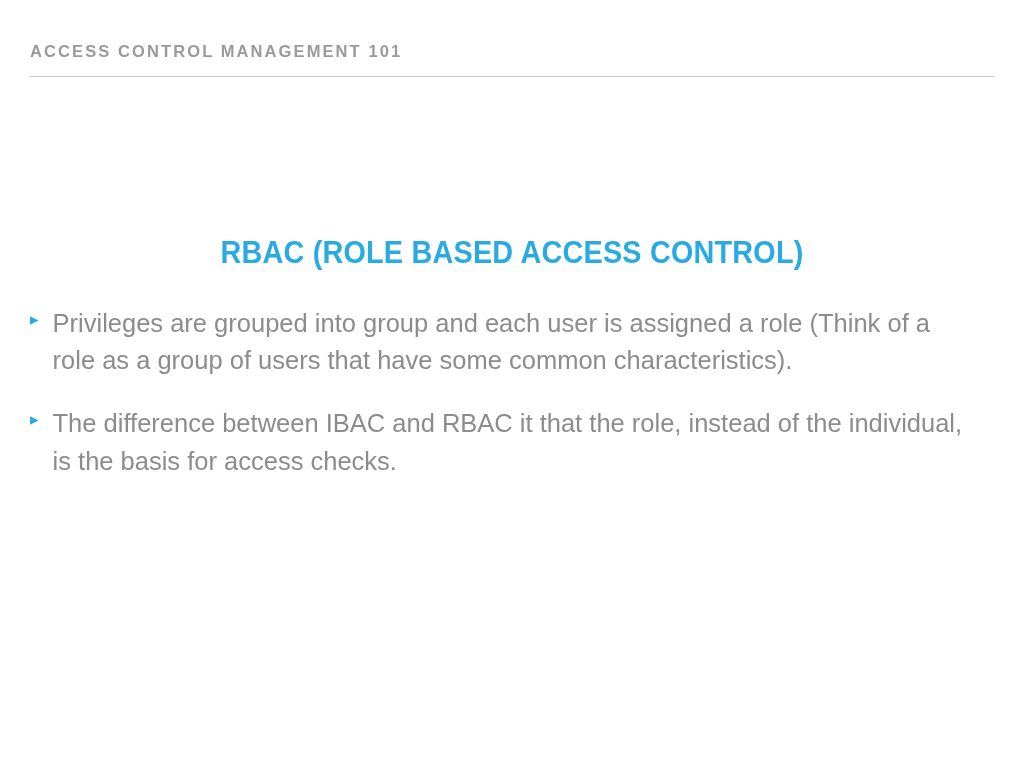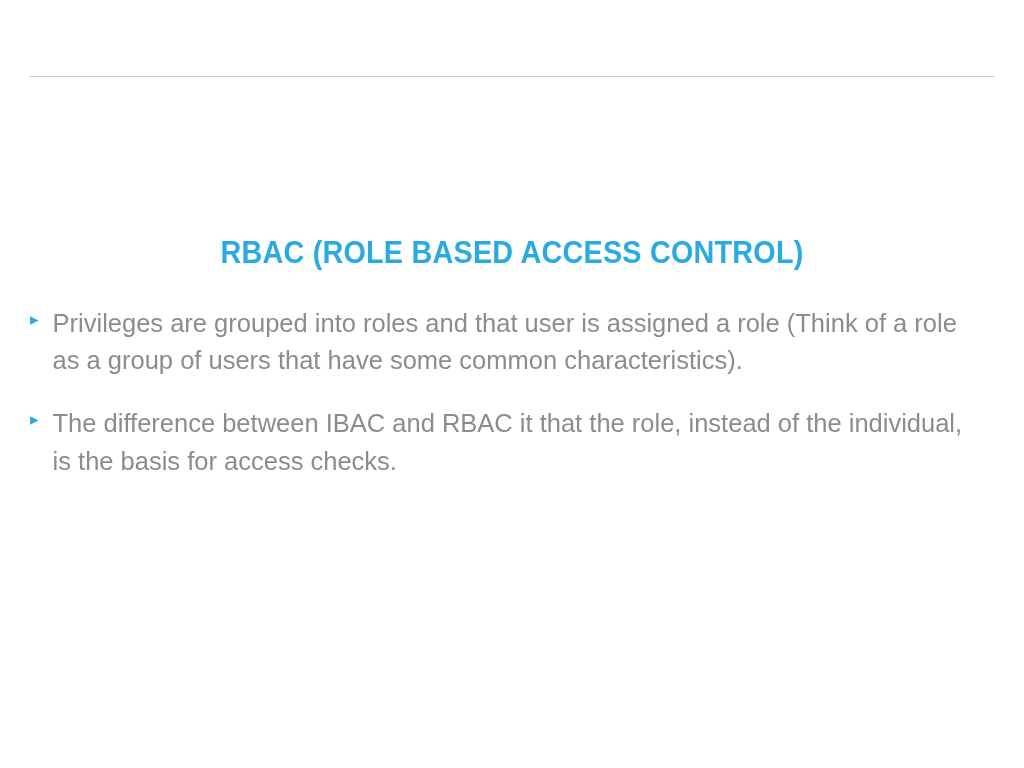--- a/index.html
+++ b/index.html
@@ -84,29 +84,32 @@
     line-height: 1.46;
     font-family: "Liberation Sans", sans-serif;
     max-width: 920px;
   }
 </style>
 </head>
 <body>
 
 <div class="slide">
 
+  <div class="header">
+    <div class="header-title">ACCESS CONTROL MANAGEMENT 101</div>
+  </div>
   <div class="header-rule"></div>
 
   <div class="content">
     <h1 class="slide-title">RBAC (ROLE BASED ACCESS CONTROL)</h1>
 
     <ul class="bullets">
       <li class="bullet">
         <span class="bullet-marker">▸</span>
-        <span class="bullet-text">Privileges are grouped into roles and that user is assigned a role (Think of a role as a group of users that have some common characteristics).</span>
+        <span class="bullet-text">Privileges are grouped into group and each user is assigned a role (Think of a role as a group of users that have some common characteristics).</span>
       </li>
       <li class="bullet">
         <span class="bullet-marker">▸</span>
         <span class="bullet-text">The difference between IBAC and RBAC it that the role, instead of the individual, is the basis for access checks.</span>
       </li>
     </ul>
   </div>
 
 </div>
 

